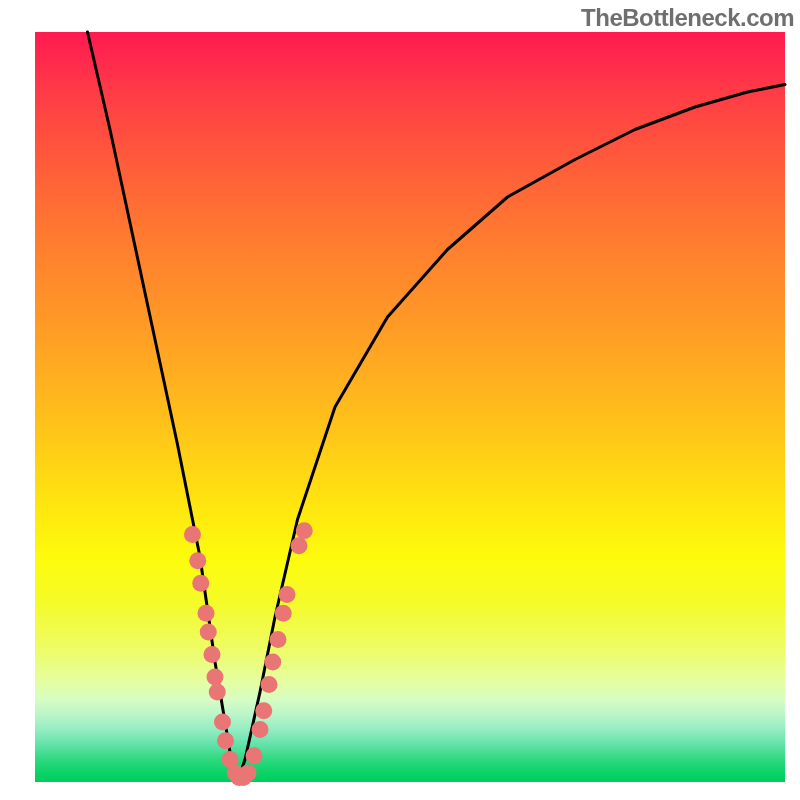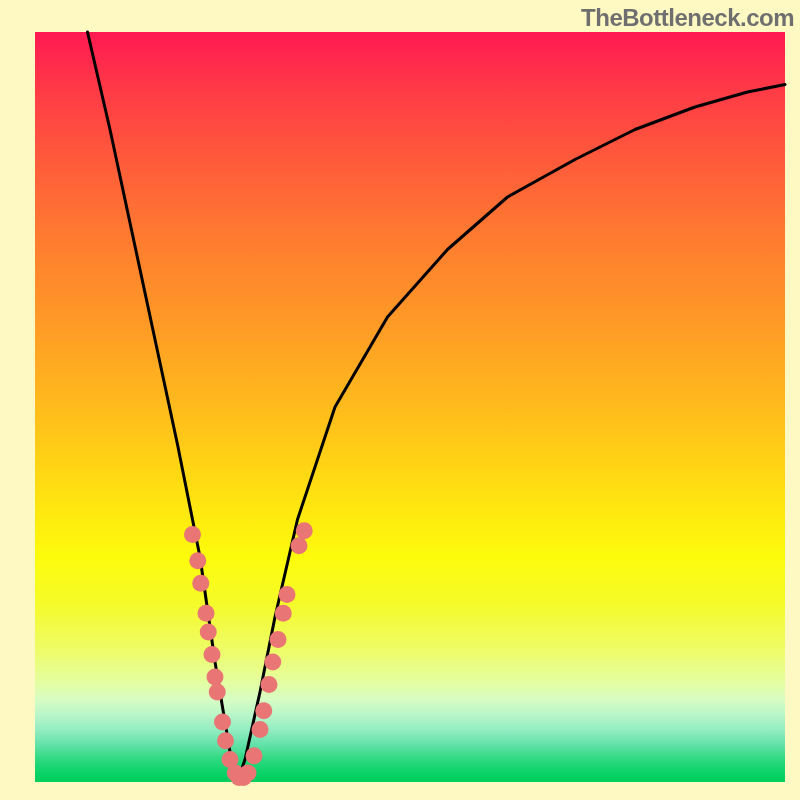--- a/index.html
+++ b/index.html
@@ -6,21 +6,21 @@
     margin: 0;
     padding: 0;
     width: 800px;
     height: 800px;
     background: #000;
     overflow: hidden;
   }
   .frame {
     position: absolute;
     inset: 0;
-    background: #fef9c3;
+    background: #ffffff;
   }
   .plot-area {
     position: absolute;
     background: linear-gradient(to bottom,
       #ff1a51 0%,
       #ff3b46 8%,
       #ff5a3b 17%,
       #ff7a30 27%,
       #ff9d25 40%,
       #ffc11a 52%,

